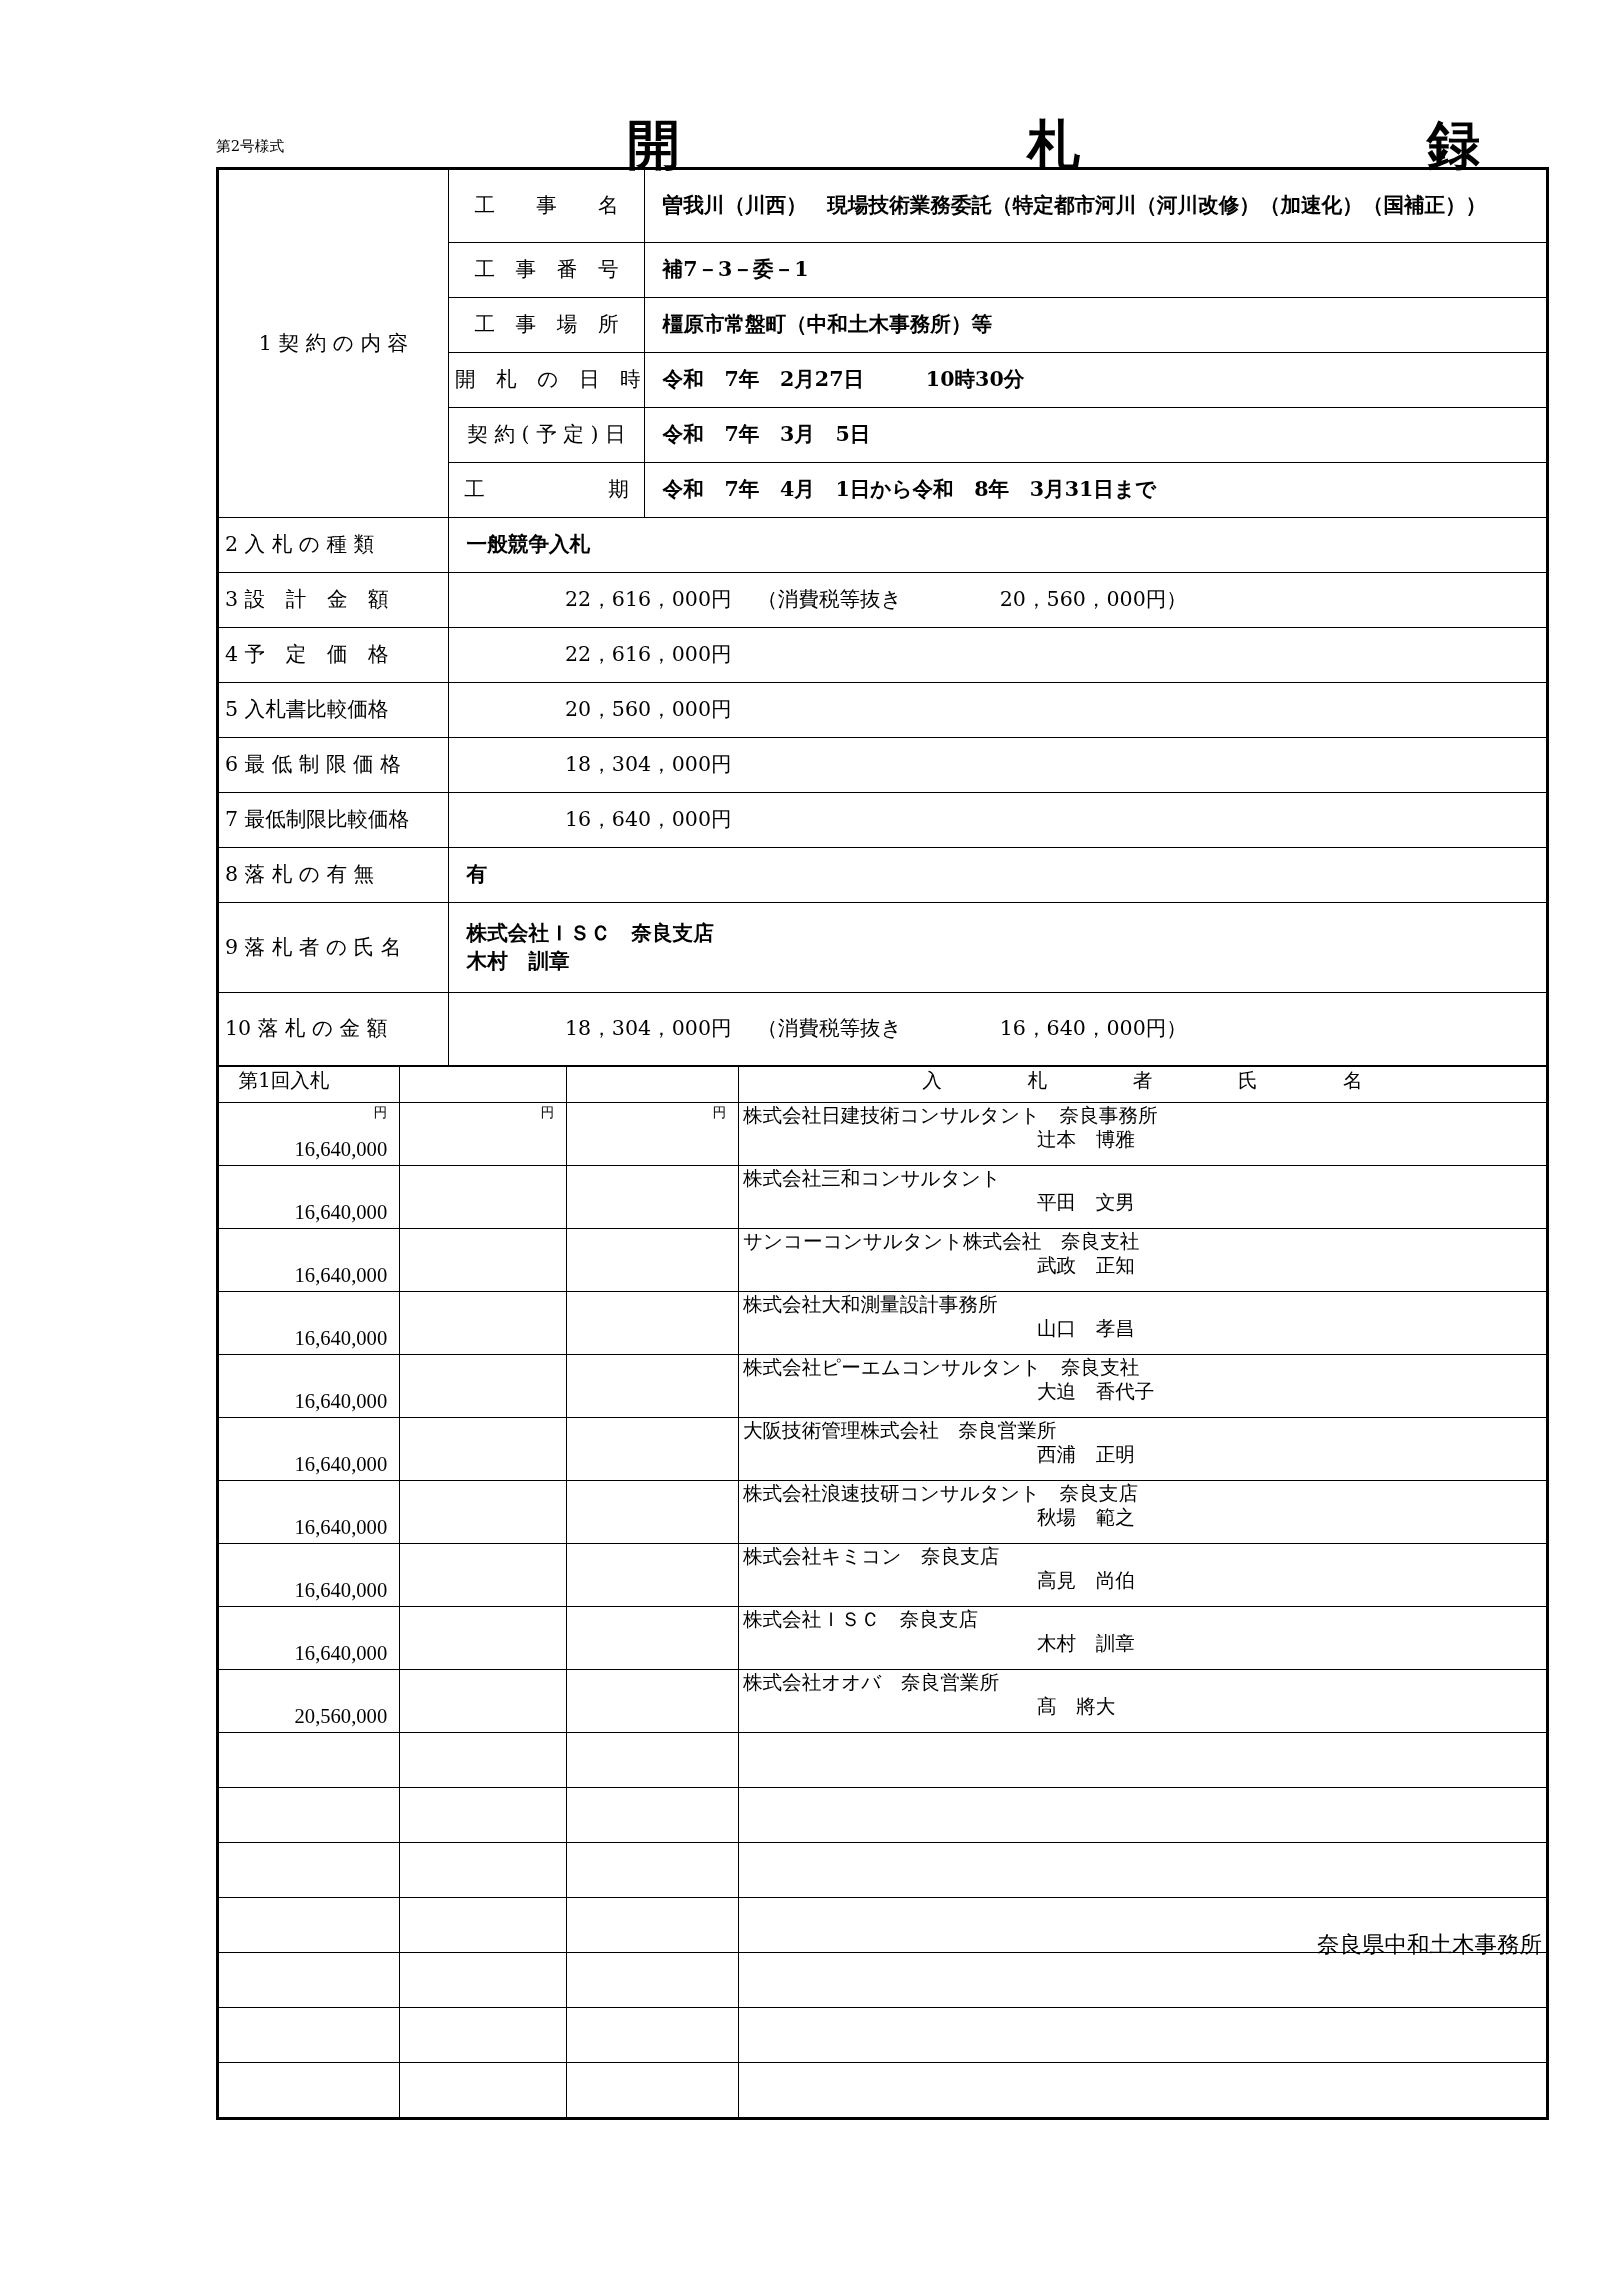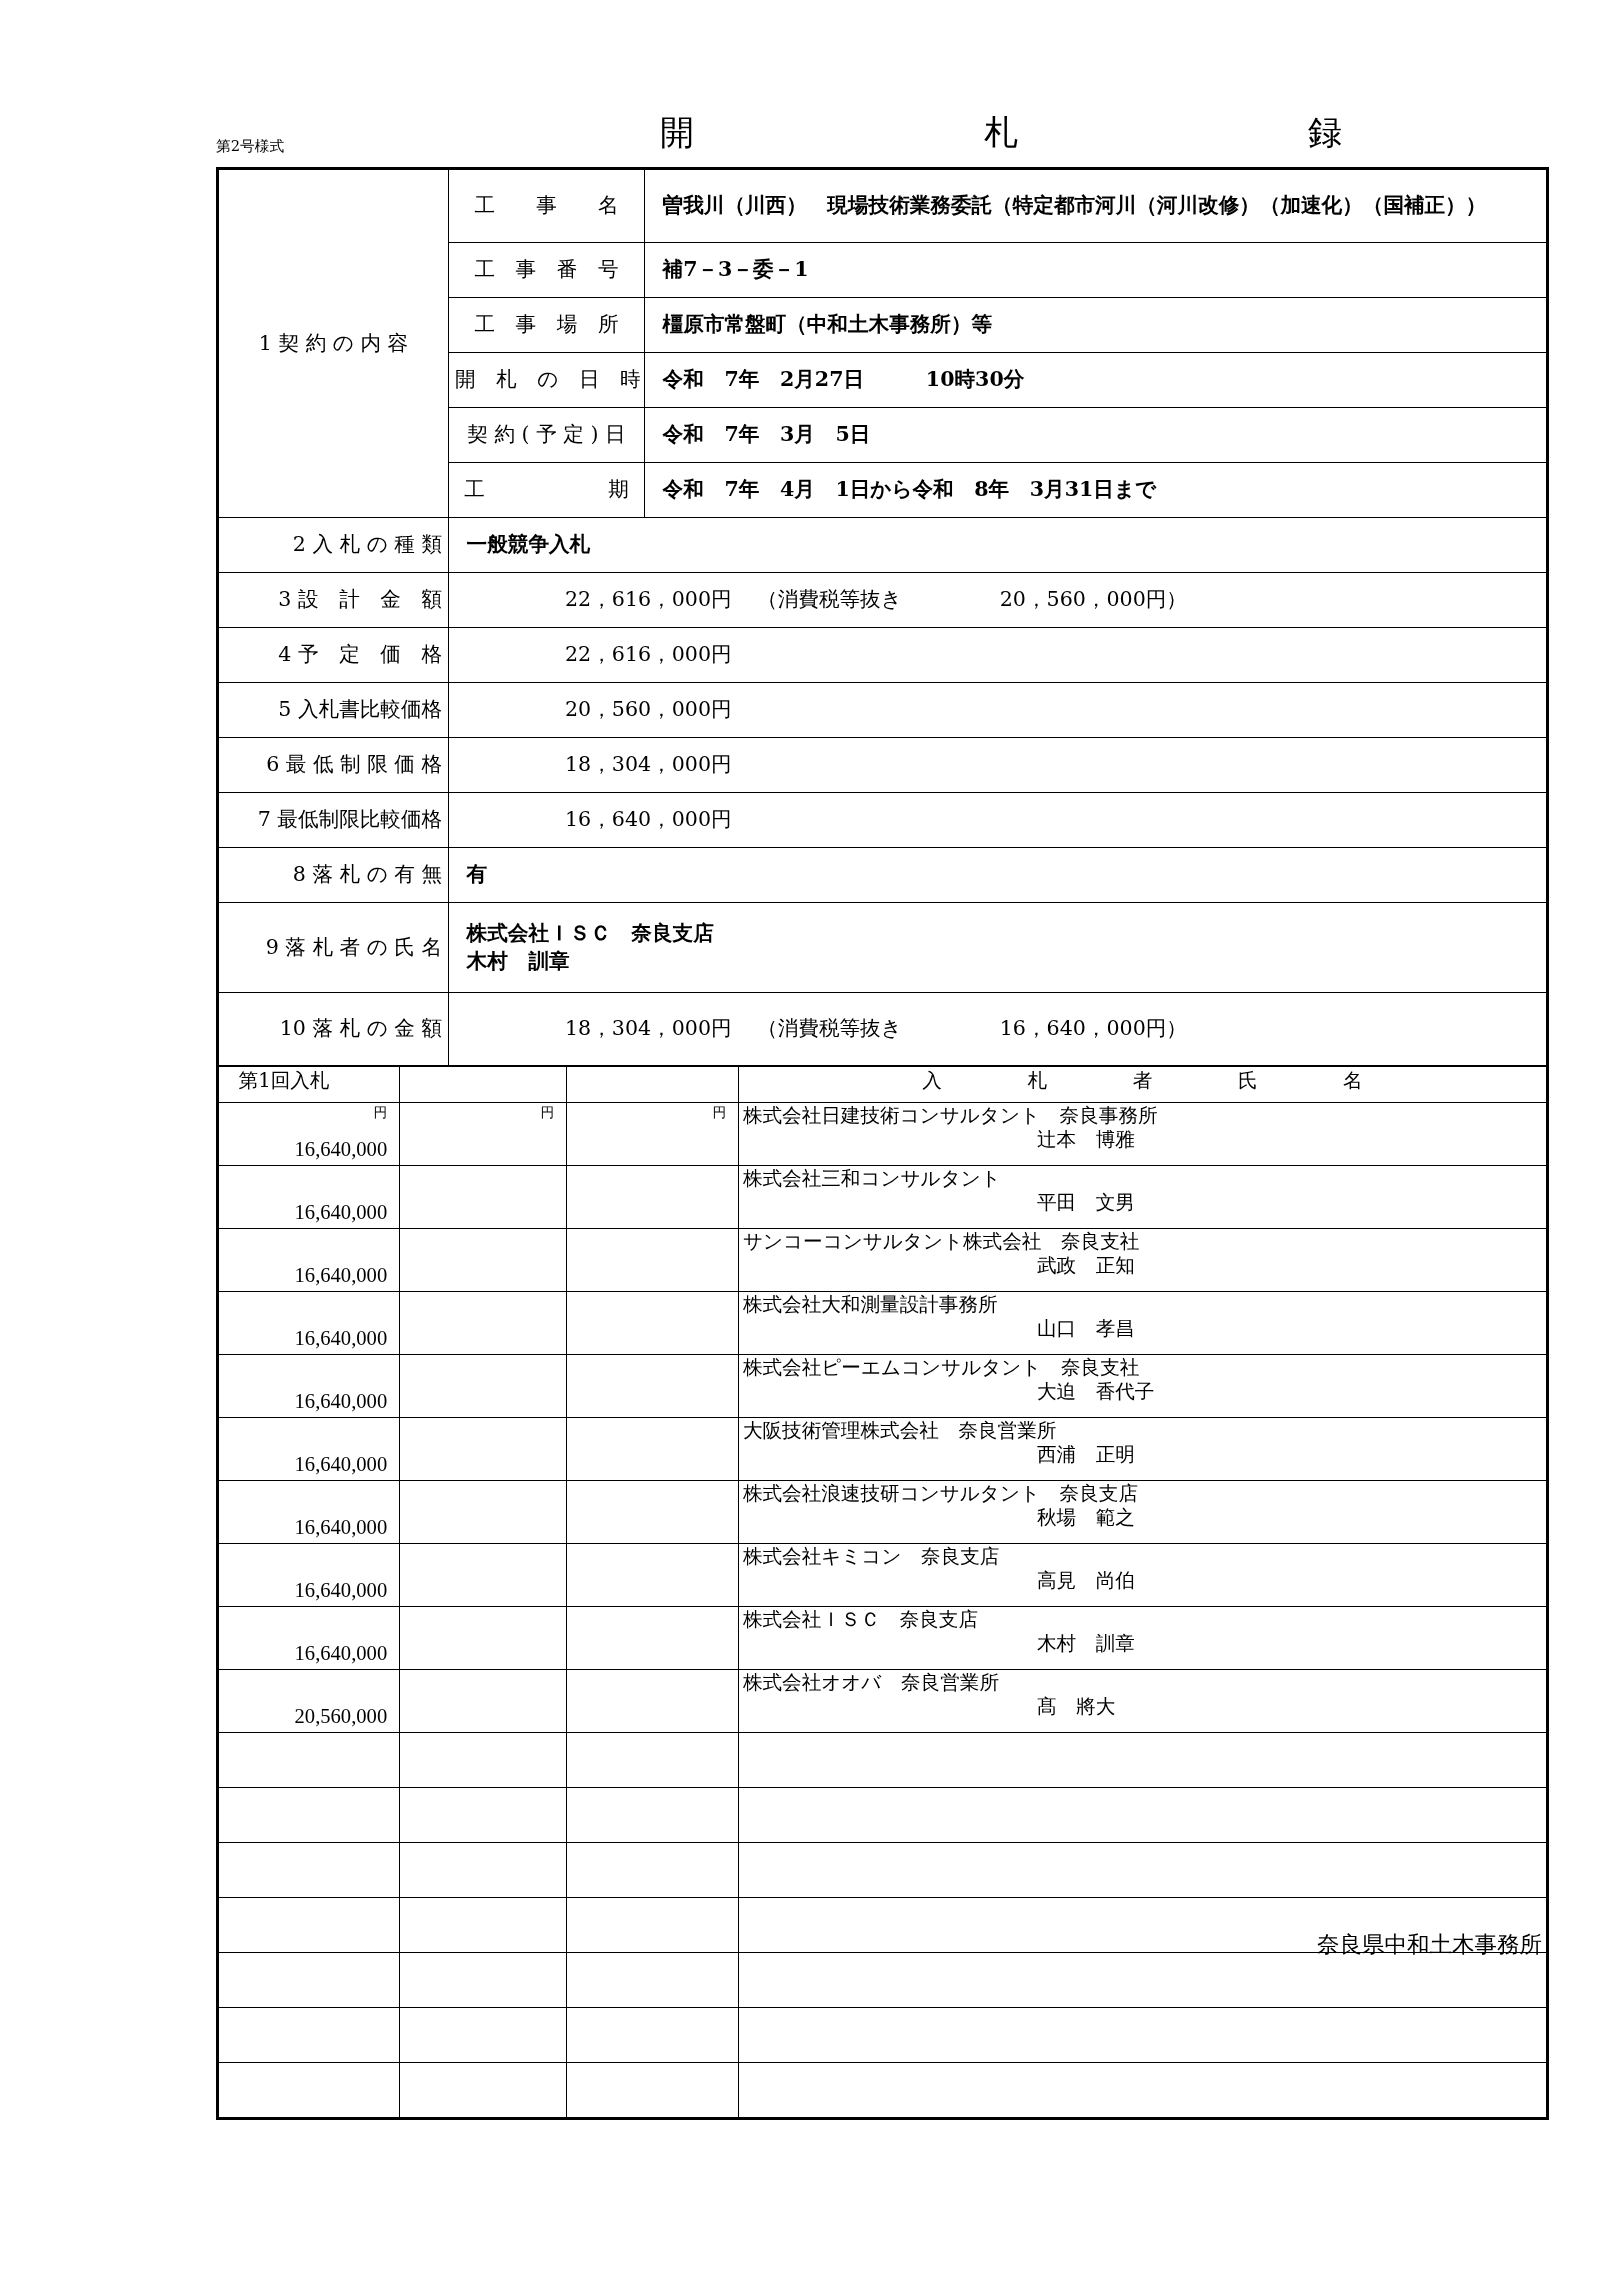--- a/index.html
+++ b/index.html
@@ -26,26 +26,26 @@
   .form-no {
     position: absolute;
     left: 192px;
     top: 137px;
     font-size: 14.7px;
     letter-spacing: 0px;
     white-space: nowrap;
   }
   .doc-title {
     position: absolute;
-    left: 636px;
+    left: 603px;
     top: 110px;
-    font-size: 34px;
+    font-size: 53px;
     letter-spacing: 47px;
     white-space: nowrap;
-    font-weight: normal;
+    font-weight: bold;
   }
 
   
   .frame {
     position: absolute;
     left: 192px;
     top: 167px;
     width: 1333px;
     border-left: 2.9px solid #000;
     border-right: 2.9px solid #000;
@@ -63,21 +63,21 @@
     border: 1px solid #000;
     padding: 0;
     vertical-align: middle;
     font-size: 20.6px;
     line-height: 1.35;
   }
 
   
   .lbl {
     width: 230px;
-    text-align: right;
+    text-align: left;
     white-space: nowrap;
     font-size: 20.6px;
     padding: 3.9px 5.9px !important;
     box-sizing: border-box;
   }
   .sub-lbl {
     width: 196px;
     text-align: center;
     white-space: nowrap;
     font-size: 20.6px;

